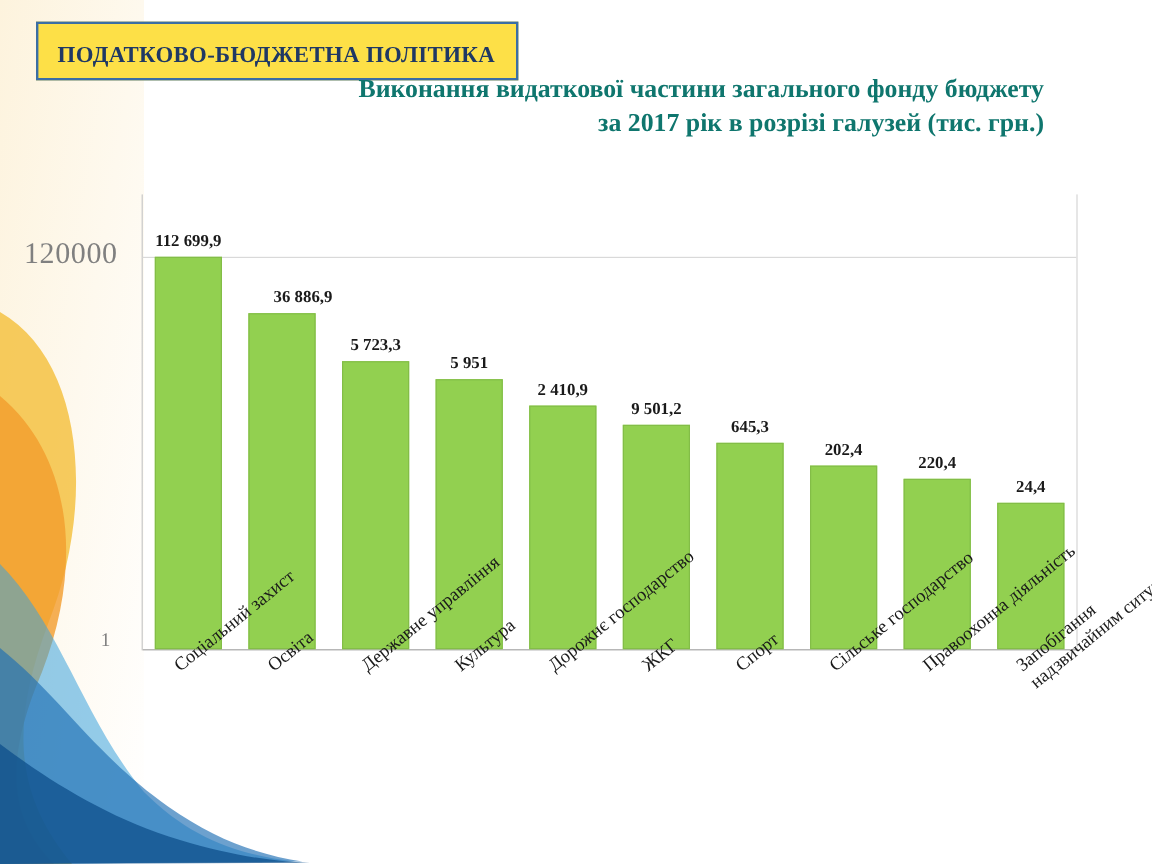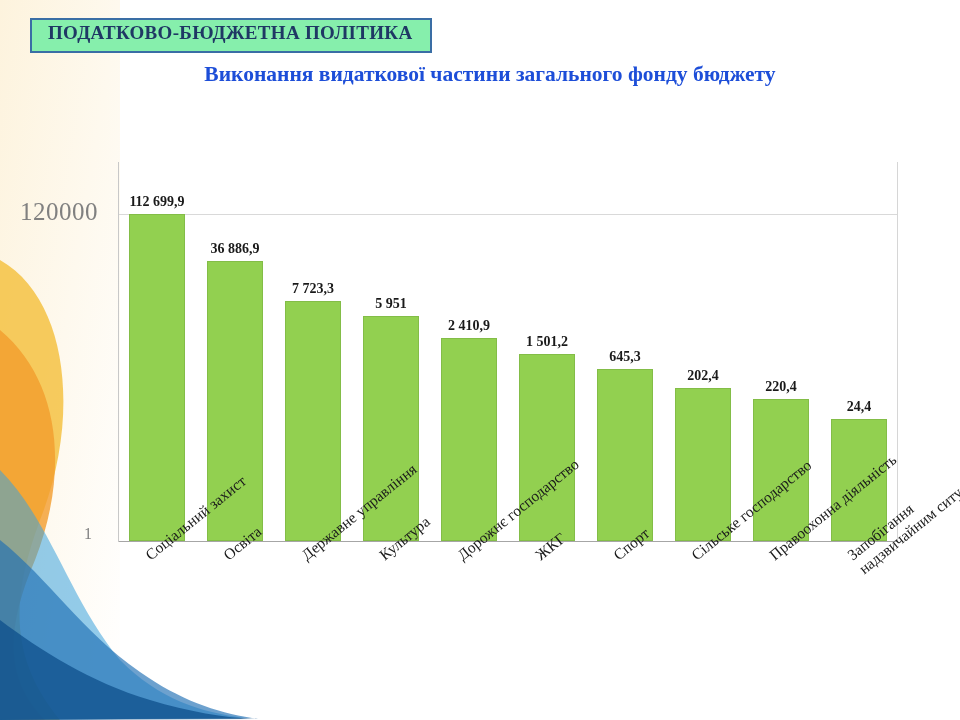--- a/index.html
+++ b/index.html
@@ -25,44 +25,44 @@
     pointer-events: none;
     z-index: 0;
   }
 
   
   .banner {
     position: absolute;
     left: 30px;
     top: 18px;
     border: 2px solid #3a6ea5;
-    background: #86efac;
-    padding: 2px 18px 7px 16px;
+    background: #fde047;
+    padding: 16px 18px 7px 16px;
     z-index: 5;
   }
   .banner-text {
     font-family: "Liberation Serif", serif;
     font-size: 19px;
     font-weight: 700;
     color: #1f3864;
     letter-spacing: 0.3px;
     white-space: nowrap;
   }
 
   
   .title {
     position: absolute;
     left: 110px;
     top: 60px;
     width: 760px;
-    text-align: center;
+    text-align: right;
     font-family: "Liberation Serif", serif;
     font-size: 21.5px;
     font-weight: 700;
-    color: #1d4ed8;
+    color: #0f766e;
     line-height: 1.32;
     z-index: 5;
   }
 
   
   .chart-wrap {
     position: absolute;
     left: 0;
     top: 150px;
     width: 780px;
@@ -175,53 +175,54 @@
   <path d="M0,540 C50,580 80,630 140,672 C180,700 215,712 252,718 L0,720 Z" fill="#1f6fb4" opacity="0.65"></path>
   <path d="M0,620 C40,650 90,682 150,700 C190,712 225,718 258,719 L0,720 Z" fill="#0d4f8b" opacity="0.75"></path>
 </svg>
 
 <div class="banner">
   <div class="banner-text">ПОДАТКОВО-БЮДЖЕТНА ПОЛІТИКА</div>
 </div>
 
 <div class="title">
   <div>Виконання видаткової частини загального фонду бюджету</div>
+  <div>за 2017 рік в розрізі галузей (тис. грн.)</div>
 </div>
 
 <div class="chart-wrap">
   <div class="ylabel-top">120000</div>
   <div class="ylabel-bottom">1</div>
 
   <div class="plot">
     <div class="gridline-top"></div>
     <div class="axis-bottom"></div>
     <div class="bars" id="bars">
         <div class="bar-slot" style="left: 10px;">
           <div class="bar" style="height: 327px; background: rgb(146, 208, 80);"></div>
           <div class="bar-label" style="bottom: 331px;">112 699,9</div>
         </div>
         <div class="bar-slot" style="left: 88px;">
           <div class="bar" style="height: 280px; background: rgb(146, 208, 80);"></div>
-          <div class="bar-label" style="bottom: 284px;">36 886,9</div>
+          <div class="bar-label" style="bottom: 284px; text-align: right;">36 886,9</div>
         </div>
         <div class="bar-slot" style="left: 166px;">
           <div class="bar" style="height: 240px; background: rgb(146, 208, 80);"></div>
-          <div class="bar-label" style="bottom: 244px;">7 723,3</div>
+          <div class="bar-label" style="bottom: 244px;">5 723,3</div>
         </div>
         <div class="bar-slot" style="left: 244px;">
           <div class="bar" style="height: 225px; background: rgb(146, 208, 80);"></div>
           <div class="bar-label" style="bottom: 229px;">5 951</div>
         </div>
         <div class="bar-slot" style="left: 322px;">
           <div class="bar" style="height: 203px; background: rgb(146, 208, 80);"></div>
           <div class="bar-label" style="bottom: 207px;">2 410,9</div>
         </div>
         <div class="bar-slot" style="left: 400px;">
           <div class="bar" style="height: 187px; background: rgb(146, 208, 80);"></div>
-          <div class="bar-label" style="bottom: 191px;">1 501,2</div>
+          <div class="bar-label" style="bottom: 191px;">9 501,2</div>
         </div>
         <div class="bar-slot" style="left: 478px;">
           <div class="bar" style="height: 172px; background: rgb(146, 208, 80);"></div>
           <div class="bar-label" style="bottom: 176px;">645,3</div>
         </div>
         <div class="bar-slot" style="left: 556px;">
           <div class="bar" style="height: 153px; background: rgb(146, 208, 80);"></div>
           <div class="bar-label" style="bottom: 157px;">202,4</div>
         </div>
         <div class="bar-slot" style="left: 634px;">

